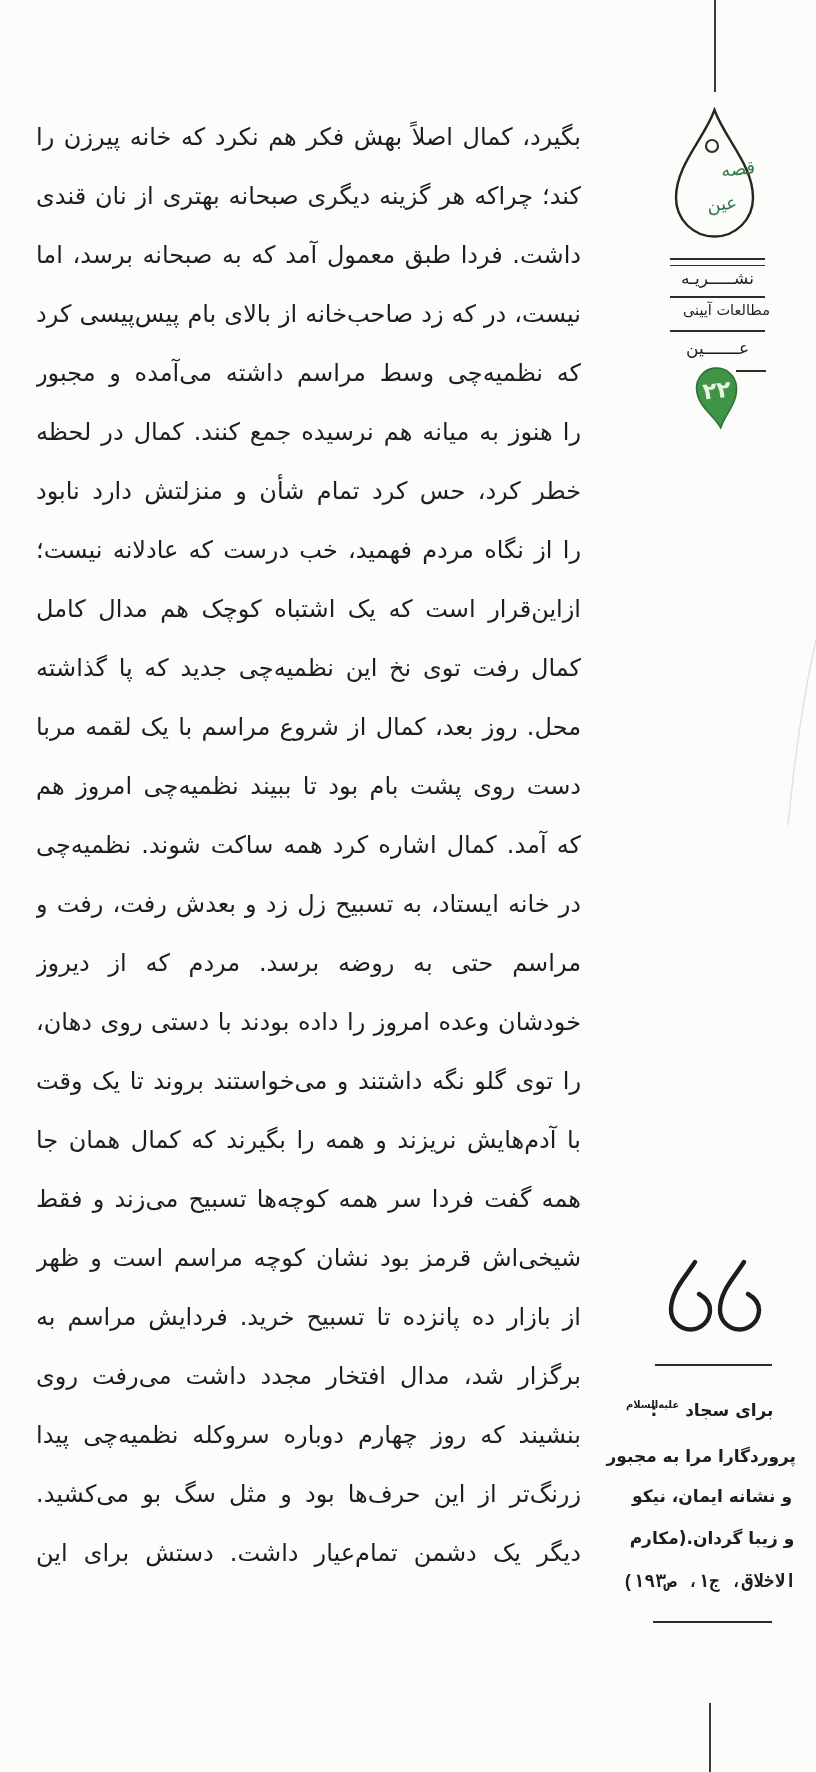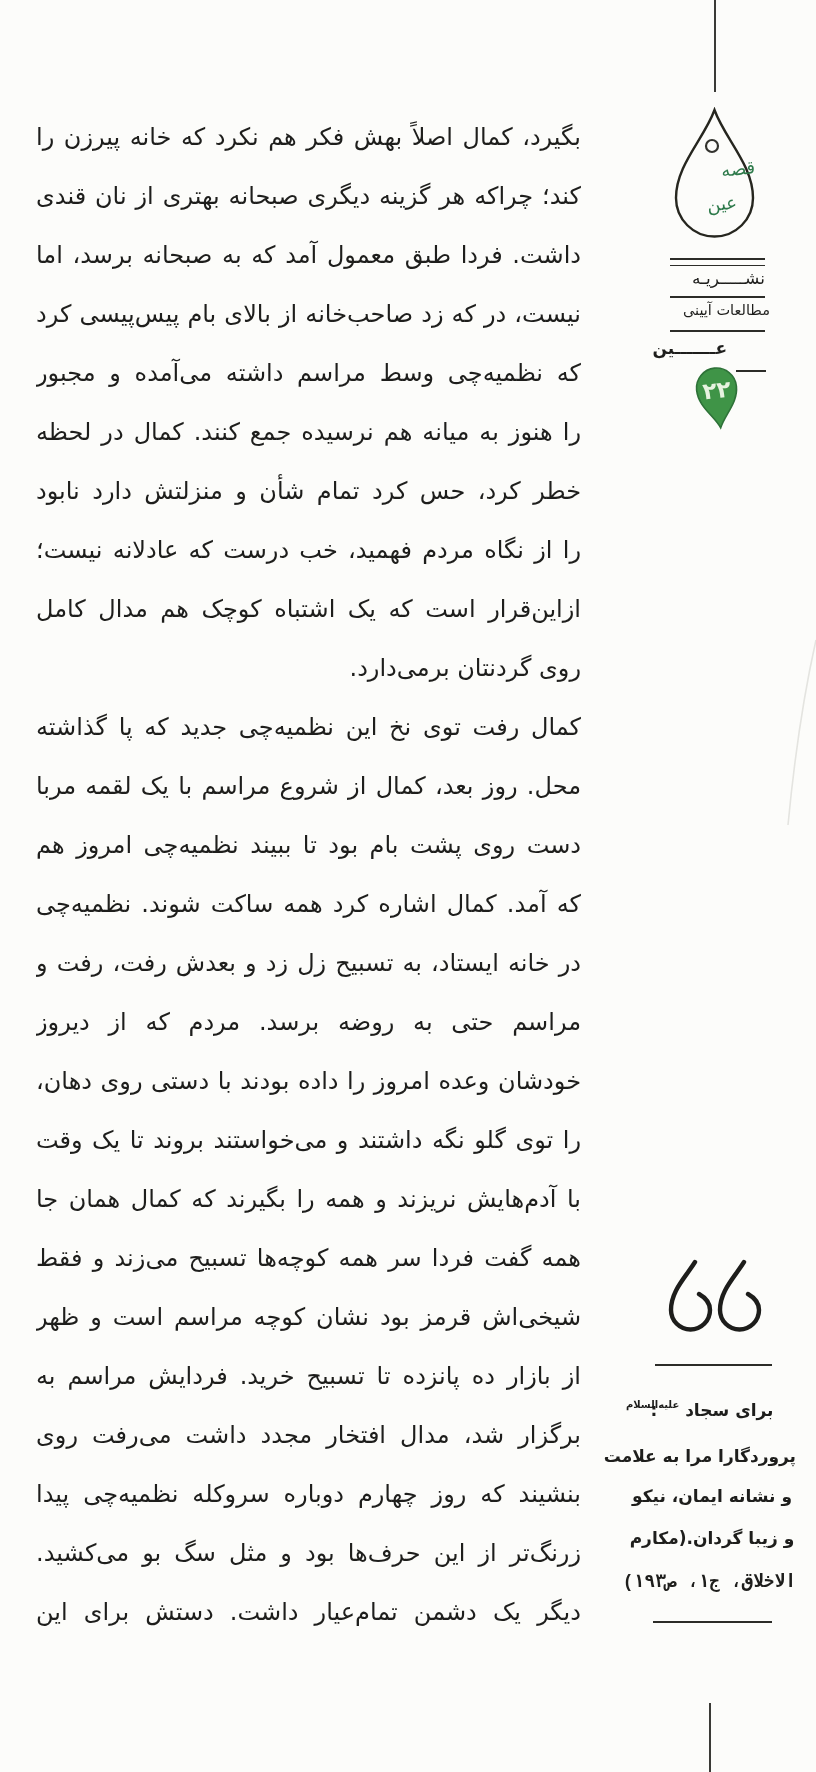--- a/index.html
+++ b/index.html
@@ -27,21 +27,21 @@
   .tline.pend{text-align-last:right;}
 
   
   .vline{width:1.6px;background:#3a3a36;}
   .rule{height:1.6px;background:#2c2c28;}
 
   .green-word{
     color:#2e7a4b;font-size:18px;text-align:center;
     transform:rotate(-6deg);
   }
-  .journal-word{font-size:17px;text-align:right;letter-spacing:0;}
+  .journal-word{font-size:17px;text-align:center;letter-spacing:0;}
   .journal-sub{font-size:14.5px;text-align:right;}
 
   
   .qline{
     left:628px;width:168px;text-align:center;
     font-weight:bold;font-size:17px;line-height:24px;
     direction:rtl;white-space:nowrap;overflow:visible;
   }
   .qcite{font-size:18px;font-weight:bold;font-family:Liberation Mono, monospace;}
   .honorific{
@@ -57,21 +57,20 @@
 <div id="main-text" class="abs">
     <div class="tline">بگیرد، کمال اصلاً بهش فکر هم نکرد که خانه پیرزن را انتخاب</div>
     <div class="tline">کند؛ چراکه هر گزینه دیگری صبحانه بهتری از نان قندی و چایی</div>
     <div class="tline">داشت. فردا طبق معمول آمد که به صبحانه برسد، اما دید خبری</div>
     <div class="tline">نیست، در که زد صاحب‌خانه از بالای بام پیس‌پیسی کرد و گفت</div>
     <div class="tline">که نظمیه‌چی وسط مراسم داشته می‌آمده و مجبور شدند که مراسم</div>
     <div class="tline">را هنوز به میانه هم نرسیده جمع کنند. کمال در لحظه احساس</div>
     <div class="tline">خطر کرد، حس کرد تمام شأن و منزلتش دارد نابود می‌شود. این</div>
     <div class="tline">را از نگاه مردم فهمید، خب درست که عادلانه نیست؛ ولی قضیه</div>
     <div class="tline">ازاین‌قرار است که یک اشتباه کوچک هم مدال کامل بودن را از</div>
-    <div class="tline pend">روی گردنتان برمی‌دارد.</div>
     <div class="tline">کمال رفت توی نخ این نظمیه‌چی جدید که پا گذاشته بود توی</div>
     <div class="tline">محل. روز بعد، کمال از شروع مراسم با یک لقمه مربا و سرشیر در</div>
     <div class="tline">دست روی پشت بام بود تا ببیند نظمیه‌چی امروز هم می‌آید یا نه؟</div>
     <div class="tline">که آمد. کمال اشاره کرد همه ساکت شوند. نظمیه‌چی آمد و جلوی</div>
     <div class="tline">در خانه ایستاد، به تسبیح زل زد و بعدش رفت، رفت و نگذاشت</div>
     <div class="tline">مراسم حتی به روضه برسد. مردم که از دیروز بغضشان نترکیده بود و به</div>
     <div class="tline">خودشان وعده امروز را داده بودند با دستی روی دهان، بغض مانده</div>
     <div class="tline">را توی گلو نگه داشتند و می‌خواستند بروند تا یک وقت نظمیه‌چی</div>
     <div class="tline">با آدم‌هایش نریزند و همه را بگیرند که کمال همان جا برگشت و به</div>
     <div class="tline">همه گفت فردا سر همه کوچه‌ها تسبیح می‌زند و فقط تسبیحی که</div>
@@ -91,21 +90,21 @@
 </svg>
 <div class="abs green-word" style="left:708px;top:158px;width:60px;">قصه</div>
 <div class="abs green-word" style="left:692px;top:193px;width:60px;">عین</div>
 
 <div class="abs rule" style="left:670px;top:258px;width:95px;"></div>
 <div class="abs rule" style="left:670px;top:264.5px;width:95px;"></div>
 <div class="abs journal-word" style="left:670px;top:268px;width:95px;">نشـــــریـه</div>
 <div class="abs rule" style="left:670px;top:296px;width:95px;"></div>
 <div class="abs journal-sub" style="left:665px;top:302px;width:105px;">مطالعات آیینی</div>
 <div class="abs rule" style="left:670px;top:330px;width:95px;"></div>
-<div class="abs journal-word" style="left:632px;top:338px;width:95px;font-weight:bold;">عـــــــین</div>
+<div class="abs journal-word" style="left:670px;top:338px;width:95px;">عـــــــین</div>
 <div class="abs rule" style="left:736px;top:370px;width:30px;"></div>
 
 <svg class="abs" style="left:692px;top:364px;transform:rotate(-6deg);" width="51" height="67" viewBox="0 0 51 67">
   <path d="M25.5 64 C31 51 45.5 41 45.5 24 A20 20 0 1 0 5.5 24 C5.5 41 20 51 25.5 64 Z" fill="#3f9447" stroke="#2e7238" stroke-width="1.6"></path>
   <text x="25.5" y="34" text-anchor="middle" font-size="23" font-weight="bold" fill="#e7f3e0">۲۲</text>
 </svg>
 
 <svg class="abs" style="left:664px;top:1258px;" width="100" height="78" viewBox="0 0 100 78">
   <g fill="none" stroke="#1d1d1b" stroke-width="4.4" stroke-linecap="round">
     <path d="M31 4 C21 20 7 33 7 52 A19.5 19.5 0 1 0 46 52 C46 45 42 40 35 36"></path>
@@ -113,21 +112,21 @@
   </g>
 </svg>
 
 <div class="abs rule" style="left:655px;top:1364px;width:117px;height:2px;"></div>
 
 <div class="abs qline" style="top:1398px;">
   <span>برای سجاد</span>
   <span class="honorific">علیه‌السلام</span>
   <span>:</span>
 </div>
-<div class="abs qline" style="top:1444px;">پروردگارا مرا به علامت</div>
+<div class="abs qline" style="top:1444px;">پروردگارا مرا به مجبور</div>
 <div class="abs qline" style="top:1484px;">و نشانه ایمان، نیکو</div>
 <div class="abs qline" style="top:1526px;">و زیبا گردان.(مکارم</div>
 <div class="abs qline qcite" style="top:1570px;">الاخلاق، ج۱، ص۱۹۳)</div>
 
 <div class="abs rule" style="left:653px;top:1621px;width:119px;height:2px;"></div>
 
 <div class="abs vline" style="left:709px;top:1703px;height:69px;"></div>
 
 <svg class="abs" style="left:776px;top:630px;" width="40" height="200" viewBox="0 0 40 200">
   <path d="M40 10 Q22 90 12 195" fill="none" stroke="#e4e4e0" stroke-width="1.6"></path>

